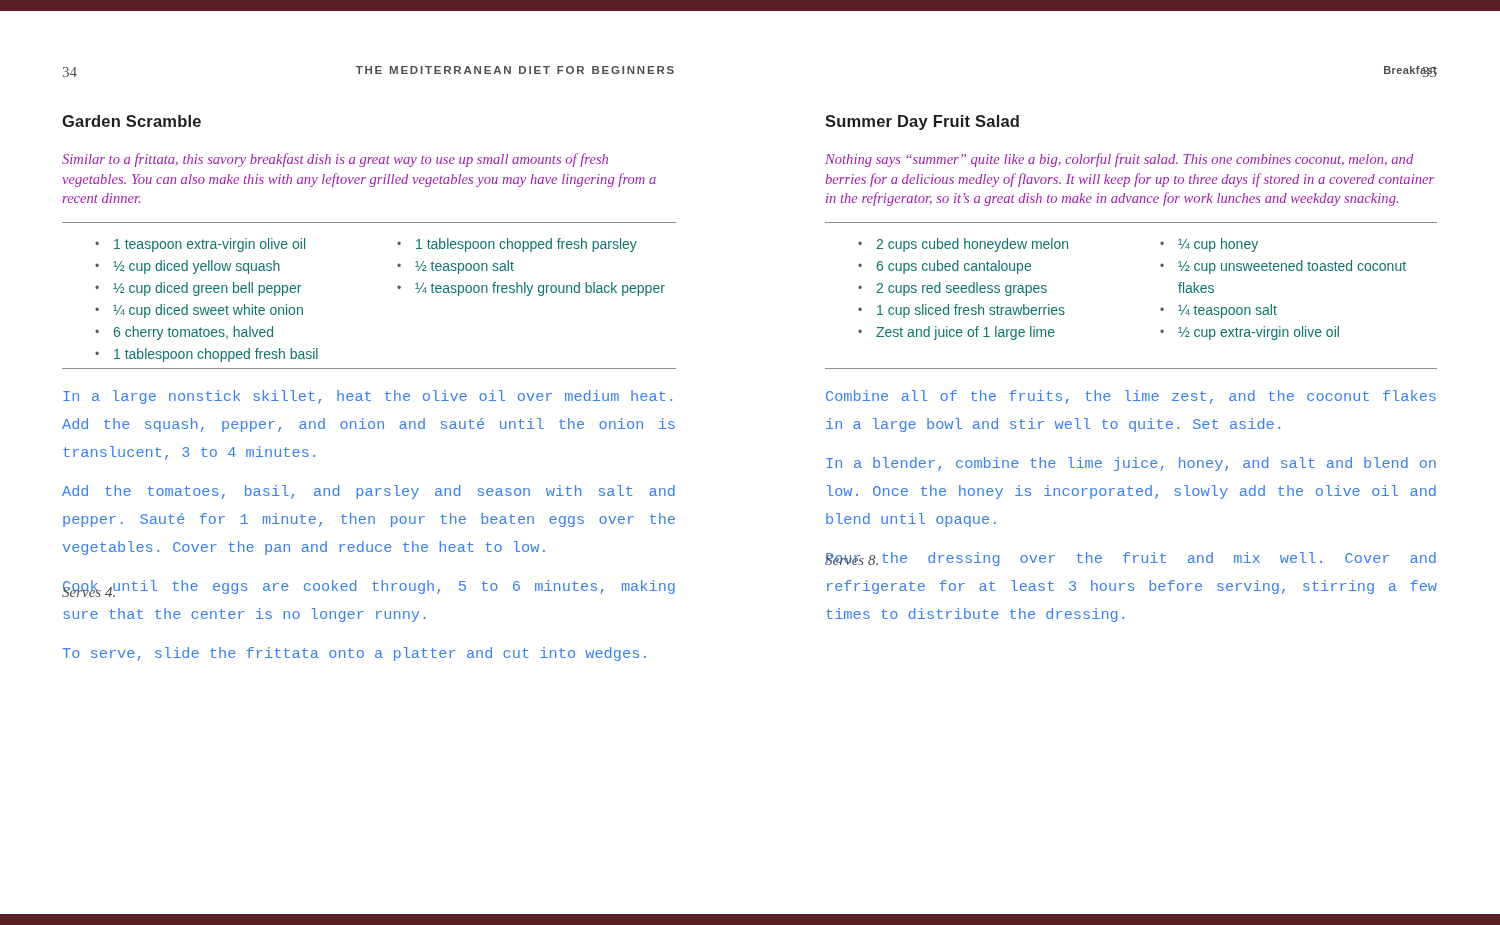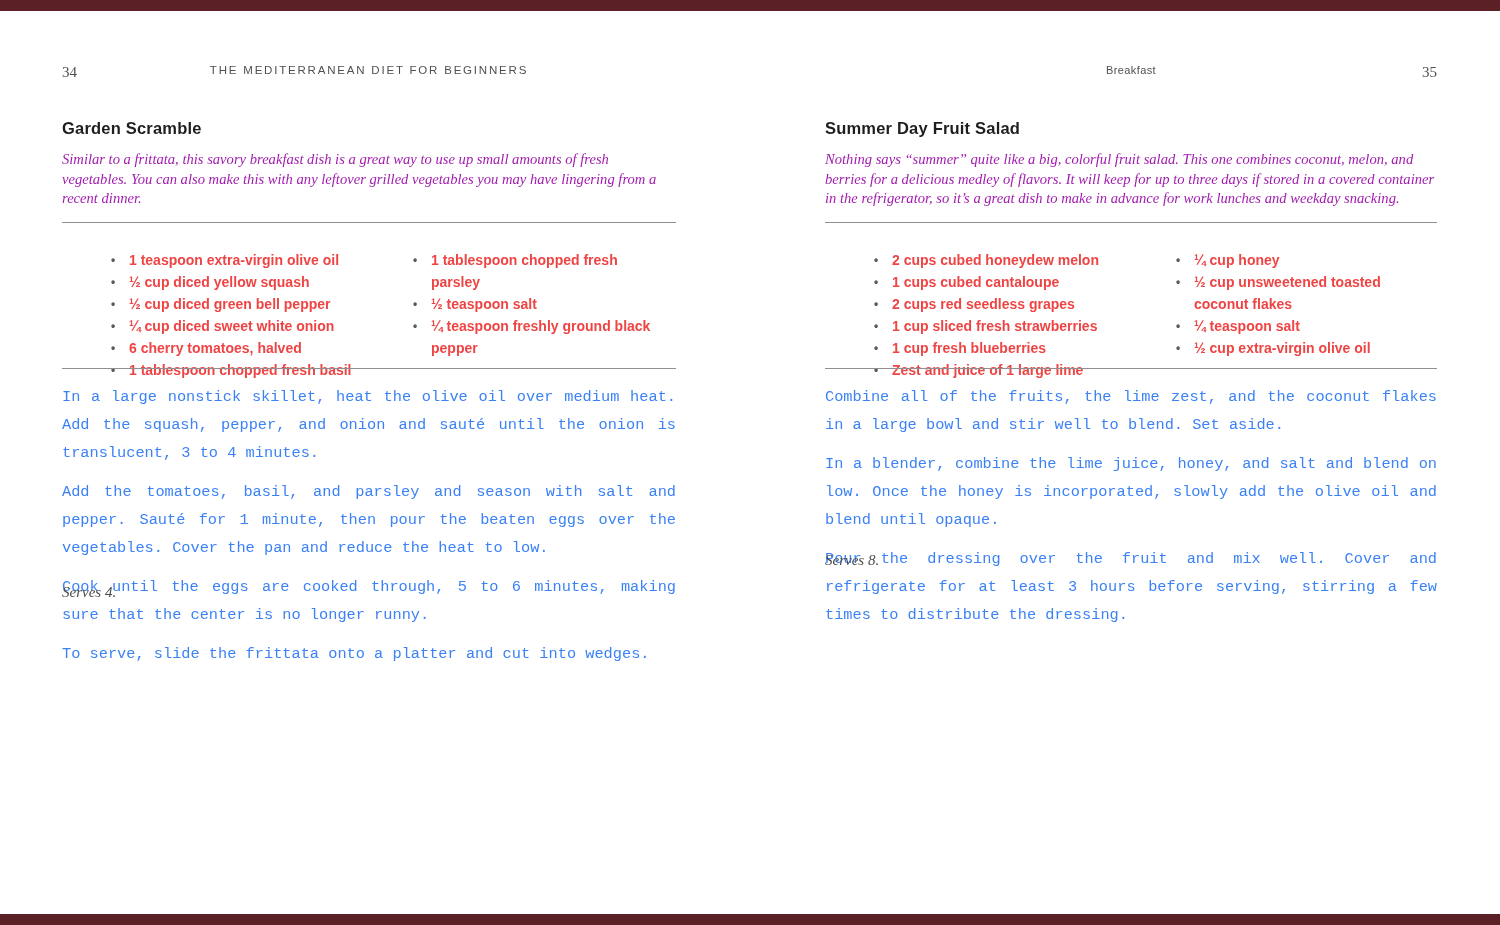--- a/index.html
+++ b/index.html
@@ -16,62 +16,62 @@
   }
   .band.top { top: 0; }
   .band.bottom { bottom: 0; }
 
   .page { position: absolute; top: 0; height: 925px; }
   .page.left  { left: 62px;  width: 614px; }
   .page.right { left: 825px; width: 612px; }
 
   .pg-header { position: absolute; top: 64px; left: 0; right: 0; height: 20px; }
   .running-head {
-    text-align: center;
+    text-align: right;
     font-size: 12px;
     color: #4f4f4f;
+    font-weight: bold;
   }
   .running-head.caps { letter-spacing: 1.8px; font-size: 11.5px; }
   .running-head.plain { letter-spacing: 0.4px; font-size: 11px; }
   .folio {
     position: absolute; top: 0;
     font-family: "Liberation Serif", serif;
     font-size: 15px; color: #4f4f4f;
   }
   .folio.left-num { left: 0; }
   .folio.right-num { right: 0; }
 
   .recipe-title {
     position: absolute; top: 112px; left: 0; right: 0;
     font-size: 16.5px; font-weight: 700;
-    color: #1e1e1e; letter-spacing: 0.2px; margin-top: 7px;
+    color: #1e1e1e; letter-spacing: 0.2px;
   }
   .recipe-intro {
     position: absolute; top: 150px; left: 0; right: 0;
     font-family: "Liberation Serif", serif;
     font-style: italic;
     font-size: 14.6px; line-height: 19.6px;
     color: #a21caf;
   }
   .rule {
     position: absolute; left: 0; right: 0; height: 0;
     border-top: 1px solid #8f8f8f;
   }
   .rule.r1 { top: 222px; }
   .rule.r2 { top: 368px; }
 
   .ingredients { position: absolute; top: 233px; left: 0; right: 0; }
   .ing-col { position: absolute; top: 0; }
   .ing-col.c1 { left: 30px;  width: 292px; }
   .ing-col.c2 { left: 332px; right: 0; }
   ul.ing-list {
-    list-style: none; margin: 16px; padding: 0;
+    list-style: none; margin: 0; padding: 0;
     font-size: 14px; line-height: 22px;
-    color: #ef4444;
-    font-weight: bold;
+    color: #0f766e;
   }
   ul.ing-list li { position: relative; padding-left: 21px; }
   ul.ing-list li::before {
     content: "\2022";
     position: absolute; left: 3px; top: 0;
     font-size: 12px; line-height: 22px; color: #5a5a5a;
   }
 
   .method {
     position: absolute; top: 383px; left: 0; right: 0;
@@ -136,36 +136,35 @@
     <div class="running-head plain">Breakfast</div>
     <span class="folio right-num">35</span>
   </div>
   <div class="recipe-title">Summer Day Fruit Salad</div>
   <div class="recipe-intro">Nothing says “summer” quite like a big, colorful fruit salad. This one combines coconut, melon, and berries for a delicious medley of flavors. It will keep for up to three days if stored in a covered container in the refrigerator, so it’s a great dish to make in advance for work lunches and weekday snacking.</div>
   <div class="rule r1"></div>
   <div class="ingredients">
     <div class="ing-col c1">
       <ul class="ing-list">
           <li>2 cups cubed honeydew melon</li>
-          <li>1 cups cubed cantaloupe</li>
+          <li>6 cups cubed cantaloupe</li>
           <li>2 cups red seedless grapes</li>
           <li>1 cup sliced fresh strawberries</li>
-          <li>1 cup fresh blueberries</li>
           <li>Zest and juice of 1 large lime</li>
         </ul>
     </div>
     <div class="ing-col c2">
       <ul class="ing-list">
           <li>¼ cup honey</li>
           <li>½ cup unsweetened toasted coconut flakes</li>
           <li>¼ teaspoon salt</li>
           <li>½ cup extra-virgin olive oil</li>
         </ul>
     </div>
   </div>
   <div class="rule r2"></div>
   <div class="method">
-      <p>Combine all of the fruits, the lime zest, and the coconut flakes in a large bowl and stir well to blend. Set aside.</p>
+      <p>Combine all of the fruits, the lime zest, and the coconut flakes in a large bowl and stir well to quite. Set aside.</p>
       <p>In a blender, combine the lime juice, honey, and salt and blend on low. Once the honey is incorporated, slowly add the olive oil and blend until opaque.</p>
       <p>Pour the dressing over the fruit and mix well. Cover and refrigerate for at least 3 hours before serving, stirring a few times to distribute the dressing.</p>
     </div>
   <div class="serves" style="top: 552px;">Serves 8.</div>
 </div>
 
 </body></html>

